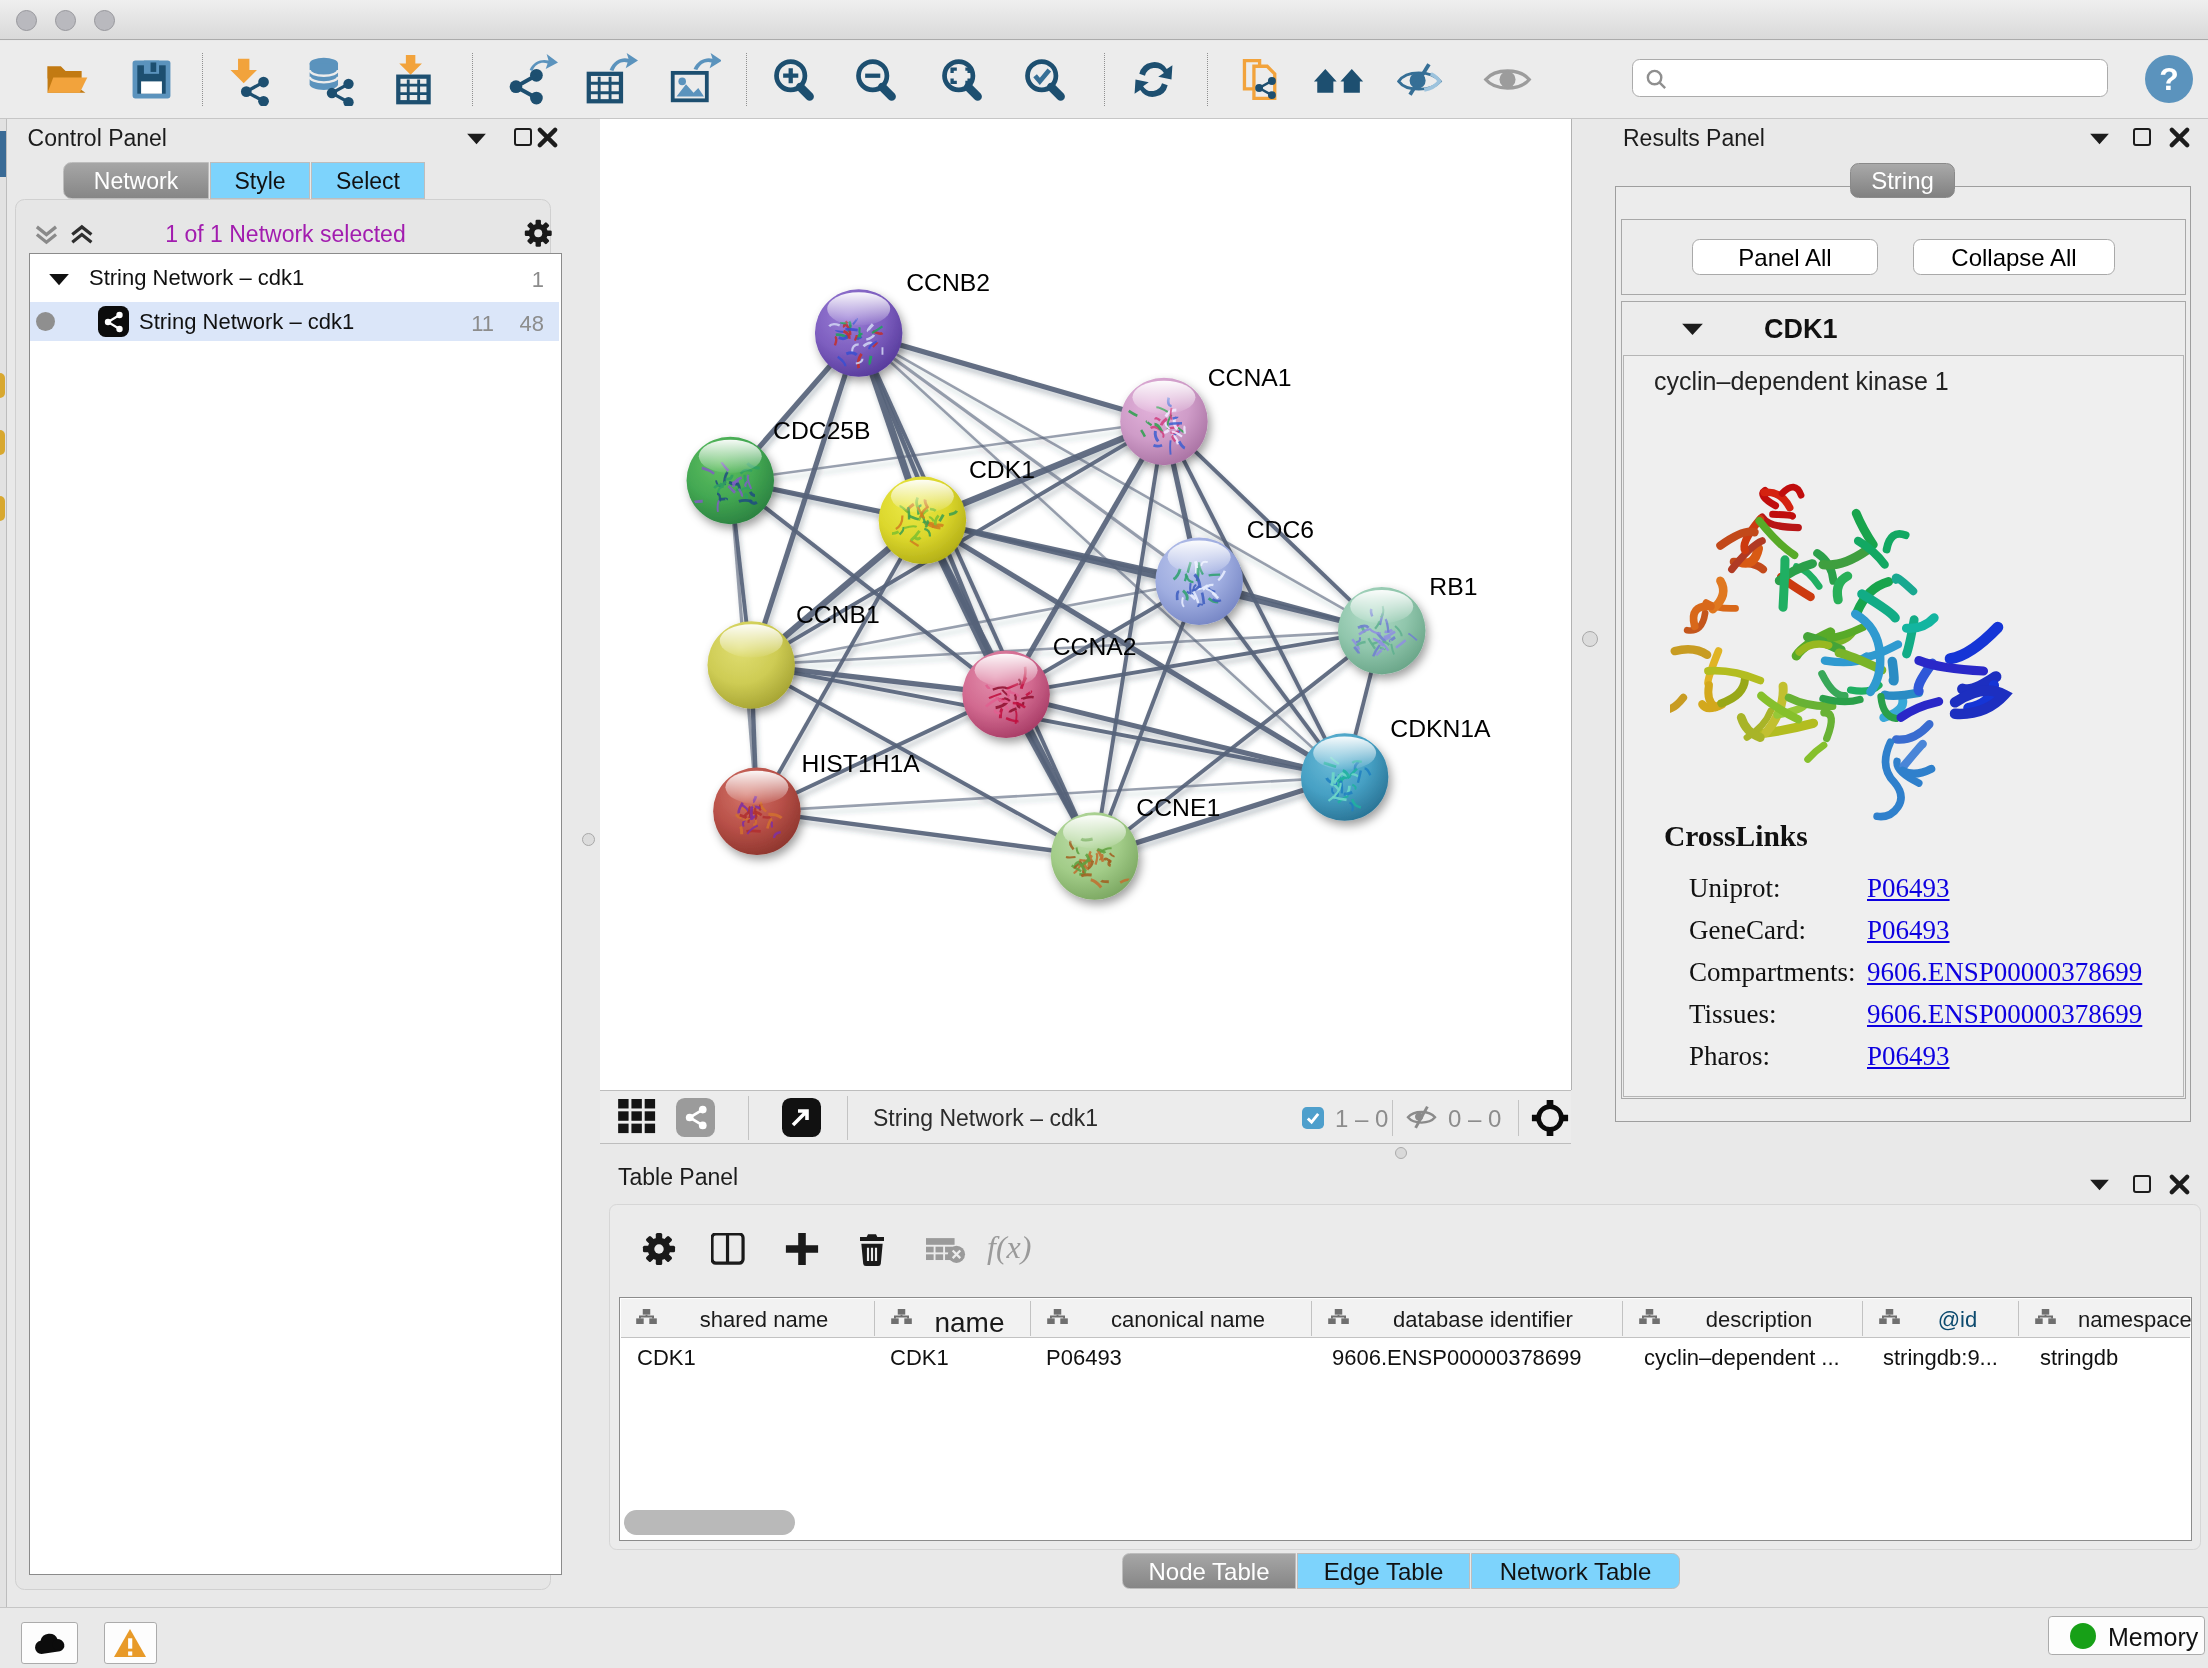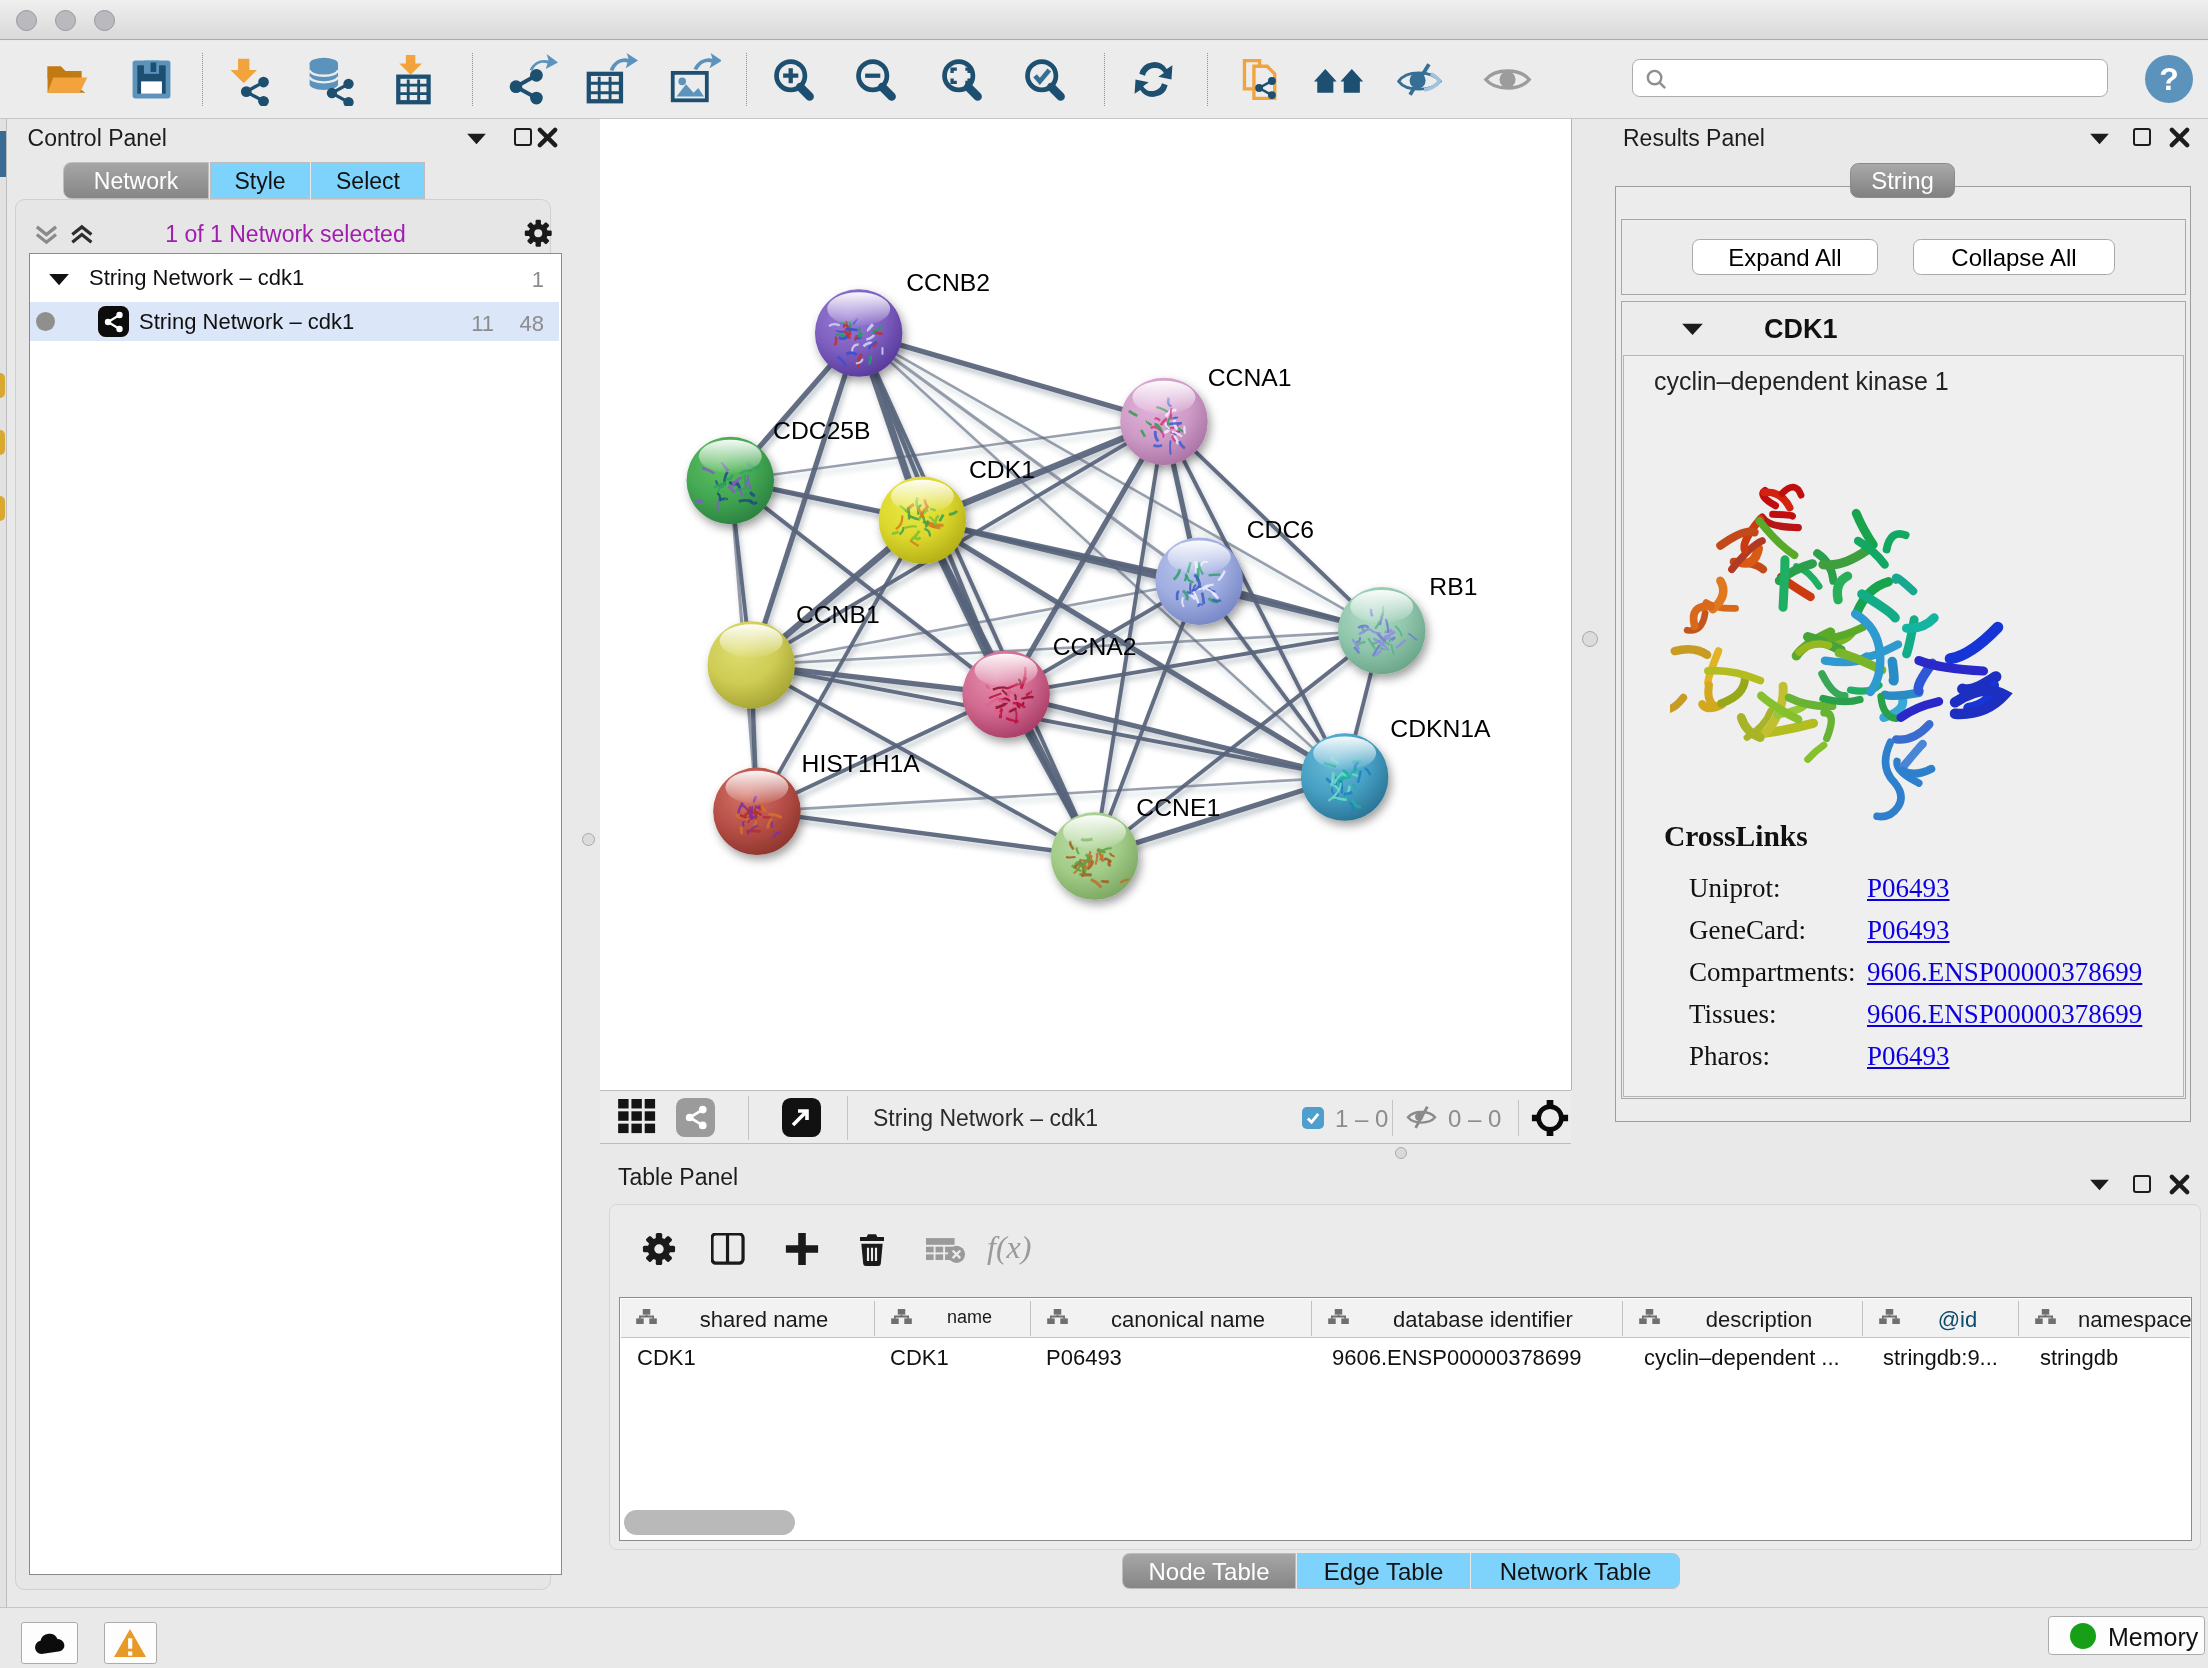--- a/index.html
+++ b/index.html
@@ -830,21 +830,21 @@
 <svg class="abs" style="left:2088px;top:131px;" width="23" height="15" viewBox="0 0 24 16">
       <path d="M2 3 h20 l-10 11 z" fill="#1c1c1c"></path>
     </svg>
 <div class="abs sqbtn" style="left:2133px;top:128px;"></div>
 <svg class="abs" style="left:2169px;top:127px;" width="21" height="21" viewBox="0 0 22 22">
       <path d="M3 3 L19 19 M19 3 L3 19" stroke="#1c1c1c" stroke-width="4.5" stroke-linecap="round"></path>
     </svg>
 <div class="abs" style="left:1615px;top:186px;width:576px;height:936px;background:#ececec;border:1.4px solid #9e9e9e;"></div>
 <div class="abs" style="left:1850px;top:163px;width:105px;height:35px;background:linear-gradient(#a9a9a9,#818181);border:1px solid #8a8a8a;border-radius:8.6px;color:#fff;font-size:24px;text-align:center;line-height:34px;">String</div>
 <div class="abs" style="left:1621px;top:219px;width:565px;height:76px;background:#ececec;border:1px solid #a8a8a8;"></div>
-<div class="abs btab" style="left:1692px;top:239px;width:186px;background:#fff;border-radius:7.6px;border-color:#a9a9a9;">Expand All</div>
+<div class="abs btab" style="left:1692px;top:239px;width:186px;background:#fff;border-radius:7.6px;border-color:#a9a9a9;">Panel All</div>
 <div class="abs btab" style="left:1913px;top:239px;width:202px;background:#fff;border-radius:7.6px;border-color:#a9a9a9;">Collapse All</div>
 <div class="abs" style="left:1621px;top:301px;width:565px;height:798px;background:#ececec;border:1px solid #a8a8a8;"></div>
 <svg class="abs" style="left:1680px;top:321px;" width="25" height="16" viewBox="0 0 26 17">
       <path d="M2 3 h22 l-11 12 z" fill="#1c1c1c"></path>
     </svg>
 <div class="abs" style="left:1764px;top:314px;font-size:27px;font-weight:bold;color:#111;">CDK1</div>
 <div class="abs" style="left:1623px;top:355px;width:561px;height:742px;background:#efefef;border:1px solid #b5b5b5;"></div>
 <div class="abs" style="left:1654px;top:367px;font-size:25px;color:#222;">cyclin–dependent kinase 1</div>
 
 <svg class="abs" style="left:1670px;top:457px;" width="361" height="371" viewBox="0 0 380 390">
@@ -995,21 +995,21 @@
 <div class="abs" style="left:665px;top:1307px;width:198px;text-align:center;font-size:22px;color:#1a1a1a;">shared name</div>
 <div class="abs" style="left:874px;top:1301px;width:1px;height:35px;background:#c2c2c2;"></div>
 <svg class="abs" style="left:891px;top:1309px;" width="21" height="15" viewBox="0 0 22 16">
       <g fill="#6f6f6f">
         <rect x="7" y="0" width="8" height="6"></rect>
         <rect x="0" y="10" width="8" height="6"></rect>
         <rect x="14" y="10" width="8" height="6"></rect>
         <path d="M11 6 v3 M4 10 v-2 h14 v2" stroke="#6f6f6f" stroke-width="2" fill="none"></path>
       </g>
     </svg>
-<div class="abs" style="left:920px;top:1307px;width:99px;text-align:center;font-size:18px;color:#1a1a1a;">name</div>
+<div class="abs" style="left:920px;top:1307px;width:99px;text-align:center;font-size:28px;color:#1a1a1a;">name</div>
 <div class="abs" style="left:1030px;top:1301px;width:1px;height:35px;background:#c2c2c2;"></div>
 <svg class="abs" style="left:1047px;top:1309px;" width="21" height="15" viewBox="0 0 22 16">
       <g fill="#6f6f6f">
         <rect x="7" y="0" width="8" height="6"></rect>
         <rect x="0" y="10" width="8" height="6"></rect>
         <rect x="14" y="10" width="8" height="6"></rect>
         <path d="M11 6 v3 M4 10 v-2 h14 v2" stroke="#6f6f6f" stroke-width="2" fill="none"></path>
       </g>
     </svg>
 <div class="abs" style="left:1076px;top:1307px;width:224px;text-align:center;font-size:22px;color:#1a1a1a;">canonical name</div>

